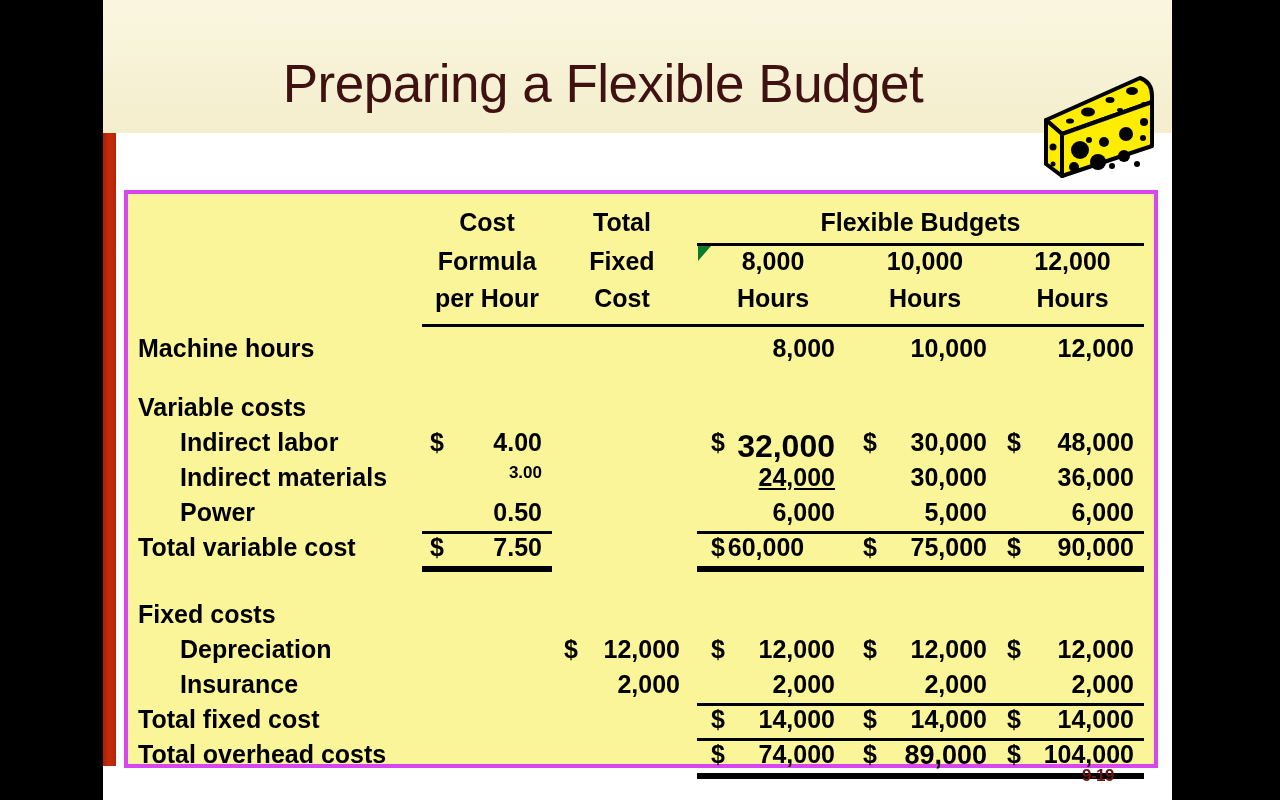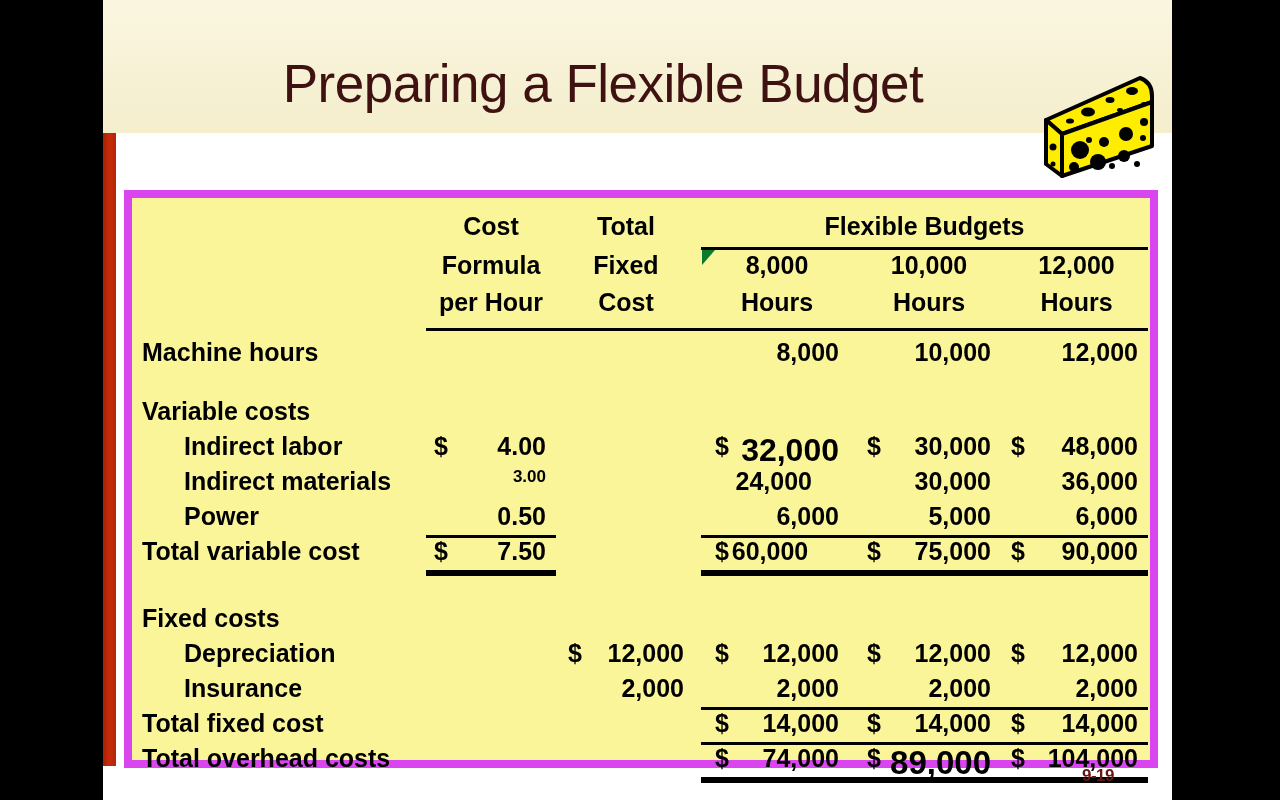--- a/index.html
+++ b/index.html
@@ -21,21 +21,21 @@
   
   .red-bar{position:absolute;left:103px;top:133px;width:13px;height:633px;background:#b52408;}
   .red-bar:after{content:"";position:absolute;left:0;top:0;width:13px;height:633px;
       background:linear-gradient(90deg,#a81f06 0%,#c62c0a 45%,#b52408 100%);}
 
   
   .cheese{position:absolute;left:1040px;top:72px;width:118px;height:110px;}
 
   
   .panel{position:absolute;left:124px;top:190px;width:1034px;height:578px;
-      background:#faf495;border:8px solid #d946ef;box-sizing:border-box;}
+      background:#faf495;border:4px solid #d946ef;box-sizing:border-box;}
   .panel-inner{position:absolute;left:0;top:0;width:100%;height:100%;background:#fbf59a;}
 
   .green-tri{position:absolute;width:0;height:0;
       border-left:13px solid #0a7a2e;border-bottom:15px solid transparent;}
 
   .page-num{position:absolute;left:1082px;top:766px;font-size:17px;font-weight:bold;
       color:#6b1410;font-family:"Liberation Sans",sans-serif;letter-spacing:-0.5px;}
 </style>
 </head>
 <body>
@@ -153,21 +153,21 @@
             <div style="position: absolute; left: 879px; top: 3px; font-size: 25px; font-weight: bold;">$</div>
             <div style="position: absolute; left: 873px; top: 3px; width: 133px; text-align: right; font-size: 25px; font-weight: bold;">48,000</div>
           </div>
           <div style="position: absolute; left: 0px; top: 129px; width: 1026px; height: 35px;">
             <div style="position: absolute; left: 52px; top: 3px; font-size: 25px; font-weight: bold; white-space: nowrap;">Indirect materials</div>
             <div style="position: absolute; left: 302px; top: 3px; font-size: 25px; font-weight: bold;"></div>
             <div style="position: absolute; left: 294px; top: 3px; width: 120px; text-align: right; font-size: 17px; font-weight: bold;">3.00</div>
             <div style="position: absolute; left: 436px; top: 3px; font-size: 25px; font-weight: bold;"></div>
             <div style="position: absolute; left: 424px; top: 3px; width: 128px; text-align: right; font-size: 25px; font-weight: bold;"></div>
             <div style="position: absolute; left: 583px; top: 3px; font-size: 25px; font-weight: bold;"></div>
-            <div style="position: absolute; left: 542px; top: 3px; width: 138px; text-align: right; font-size: 25px; font-weight: bold;">24,000</div>
+            <div style="position: absolute; left: 569px; top: 3px; width: 138px; text-align: right; font-size: 25px; font-weight: bold; text-decoration: underline;">24,000</div>
             <div style="position: absolute; left: 735px; top: 3px; font-size: 25px; font-weight: bold;"></div>
             <div style="position: absolute; left: 721px; top: 3px; width: 138px; text-align: right; font-size: 25px; font-weight: bold;">30,000</div>
             <div style="position: absolute; left: 879px; top: 3px; font-size: 25px; font-weight: bold;"></div>
             <div style="position: absolute; left: 873px; top: 3px; width: 133px; text-align: right; font-size: 25px; font-weight: bold;">36,000</div>
           </div>
           <div style="position: absolute; left: 0px; top: 164px; width: 1026px; height: 35px;">
             <div style="position: absolute; left: 52px; top: 3px; font-size: 25px; font-weight: bold; white-space: nowrap;">Power</div>
             <div style="position: absolute; left: 302px; top: 3px; font-size: 25px; font-weight: bold;"></div>
             <div style="position: absolute; left: 294px; top: 3px; width: 120px; text-align: right; font-size: 25px; font-weight: bold;">0.50</div>
             <div style="position: absolute; left: 436px; top: 3px; font-size: 25px; font-weight: bold;"></div>
@@ -260,21 +260,21 @@
           <div style="position: absolute; left: 873px; top: 407px; width: 143px; height: 3px; background: rgb(0, 0, 0);"></div>
           <div style="position: absolute; left: 0px; top: 406px; width: 1026px; height: 35px;">
             <div style="position: absolute; left: 10px; top: 3px; font-size: 25px; font-weight: bold; white-space: nowrap;">Total overhead costs</div>
             <div style="position: absolute; left: 302px; top: 3px; font-size: 25px; font-weight: bold;"></div>
             <div style="position: absolute; left: 294px; top: 3px; width: 120px; text-align: right; font-size: 25px; font-weight: bold;"></div>
             <div style="position: absolute; left: 436px; top: 3px; font-size: 25px; font-weight: bold;"></div>
             <div style="position: absolute; left: 424px; top: 3px; width: 128px; text-align: right; font-size: 25px; font-weight: bold;"></div>
             <div style="position: absolute; left: 583px; top: 3px; font-size: 25px; font-weight: bold;">$</div>
             <div style="position: absolute; left: 569px; top: 3px; width: 138px; text-align: right; font-size: 25px; font-weight: bold;">74,000</div>
             <div style="position: absolute; left: 735px; top: 3px; font-size: 25px; font-weight: bold;">$</div>
-            <div style="position: absolute; left: 721px; top: 3px; width: 138px; text-align: right; font-size: 33px; font-weight: bold;">89,000</div>
+            <div style="position: absolute; left: 721px; top: 3px; width: 138px; text-align: right; font-size: 27px; font-weight: bold;">89,000</div>
             <div style="position: absolute; left: 879px; top: 3px; font-size: 25px; font-weight: bold;">$</div>
             <div style="position: absolute; left: 873px; top: 3px; width: 133px; text-align: right; font-size: 25px; font-weight: bold;">104,000</div>
           </div>
           <div style="position: absolute; left: 569px; top: 442px; width: 152px; height: 6px; border-top: 3px solid rgb(0, 0, 0); border-bottom: 3px solid rgb(0, 0, 0); box-sizing: border-box;"></div>
           <div style="position: absolute; left: 721px; top: 442px; width: 152px; height: 6px; border-top: 3px solid rgb(0, 0, 0); border-bottom: 3px solid rgb(0, 0, 0); box-sizing: border-box;"></div>
           <div style="position: absolute; left: 873px; top: 442px; width: 143px; height: 6px; border-top: 3px solid rgb(0, 0, 0); border-bottom: 3px solid rgb(0, 0, 0); box-sizing: border-box;"></div>
         </div>
 
     </div>
   </div>

